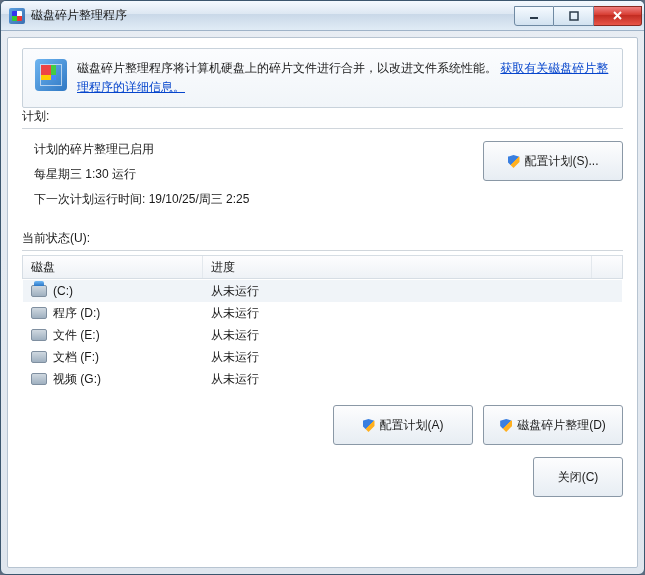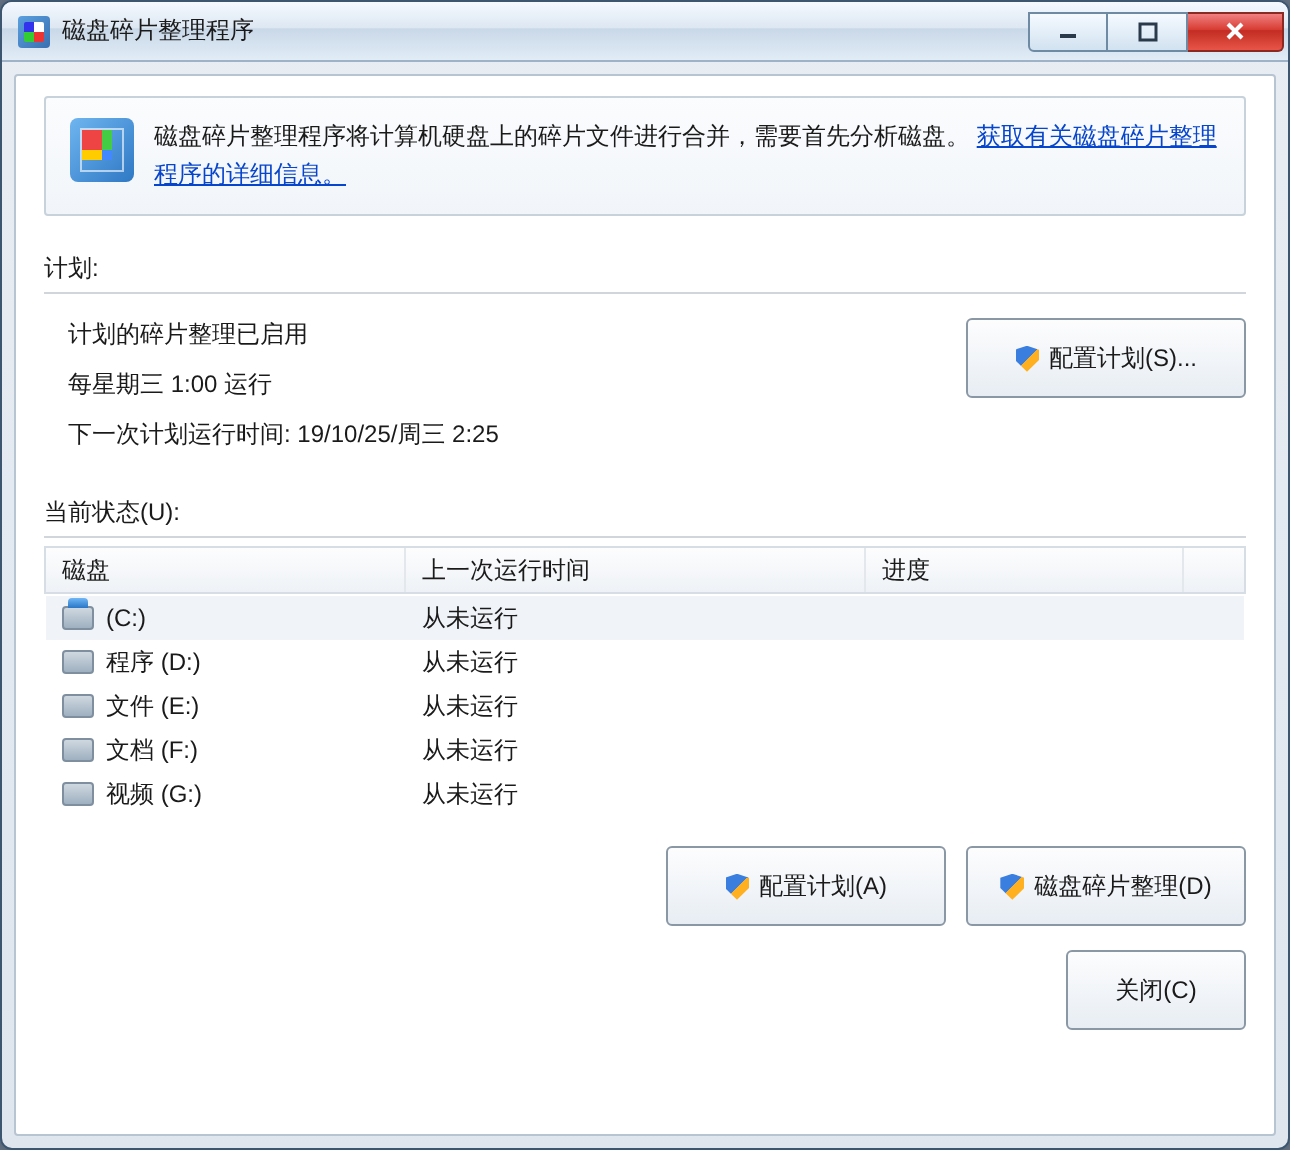--- a/index.html
+++ b/index.html
@@ -89,21 +89,21 @@
   content:""; position:absolute; inset:5px;
   background:
     linear-gradient(#e44 0 0) 0 0/50% 50% no-repeat,
     linear-gradient(#4c4 0 0) 50% 0/50% 50% no-repeat,
     linear-gradient(#fc0 0 0) 0 50%/50% 50% no-repeat,
     linear-gradient(#48f 0 0) 50% 50%/50% 50% no-repeat;
   border:1px solid rgba(255,255,255,.6);
 }
 .banner-text { color:#1a1a1a; line-height:1.6; }
 .banner-text a { color:#0645cc; text-decoration:underline; cursor:pointer; }
-.section-label { margin-top:18px; color:#1a1a1a; }
+.section-label { color:#1a1a1a; }
 .divider { height:1px; background:#d0d6dc; margin-top:3px; }
 .schedule-row { display:flex; align-items:flex-start; margin-top:12px; }
 .schedule-info { flex:1; padding-left:12px; }
 .schedule-info .sched-title { font-weight:normal; color:#1a1a1a; margin-bottom:8px; }
 .schedule-info .sched-line { color:#1a1a1a; margin-bottom:8px; }
 .btn {
   height:40px;
   min-width:140px;
   padding:0 14px;
   border:1px solid #8a98a6;
@@ -183,47 +183,46 @@
           </svg>
       </div>
     </div>
   </div>
 
   <div class="client">
 
     <div class="info-banner">
       <div class="banner-icon"></div>
       <div class="banner-text">
-        <span>磁盘碎片整理程序将计算机硬盘上的碎片文件进行合并，需要首先分析磁盘。</span>
+        <span>磁盘碎片整理程序将计算机硬盘上的碎片文件进行合并，以改进文件系统性能。</span>
         <a>获取有关磁盘碎片整理程序的详细信息。</a>
       </div>
     </div>
 
     <div class="section-label">计划:</div>
     <div class="divider"></div>
 
     <div class="schedule-row">
       <div class="schedule-info">
         <div class="sched-title">计划的碎片整理已启用</div>
-        <div class="sched-line">每星期三  1:00 运行</div>
+        <div class="sched-line">每星期三  1:30 运行</div>
         <div class="sched-line">下一次计划运行时间: 19/10/25/周三 2:25</div>
       </div>
       <button class="btn">
         <span class="shield"></span>
         <span>配置计划(S)...</span>
       </button>
     </div>
 
     <div class="section-label" style="margin-top:14px">当前状态(U):</div>
     <div class="hr2"></div>
 
     <div class="table-wrap">
       <div class="table-header">
         <div class="col col-disk">磁盘</div>
-        <div class="col col-last">上一次运行时间</div>
         <div class="col col-prog">进度</div>
         <div class="col col-end"></div>
       </div>
       <div class="table-body" id="table-body">
           <div class="row selected">
             <div class="cell col-disk">
               <span class="drive-icon primary"></span>
               <span>(C:)</span>
             </div>
             <div class="cell col-last">从未运行</div>

